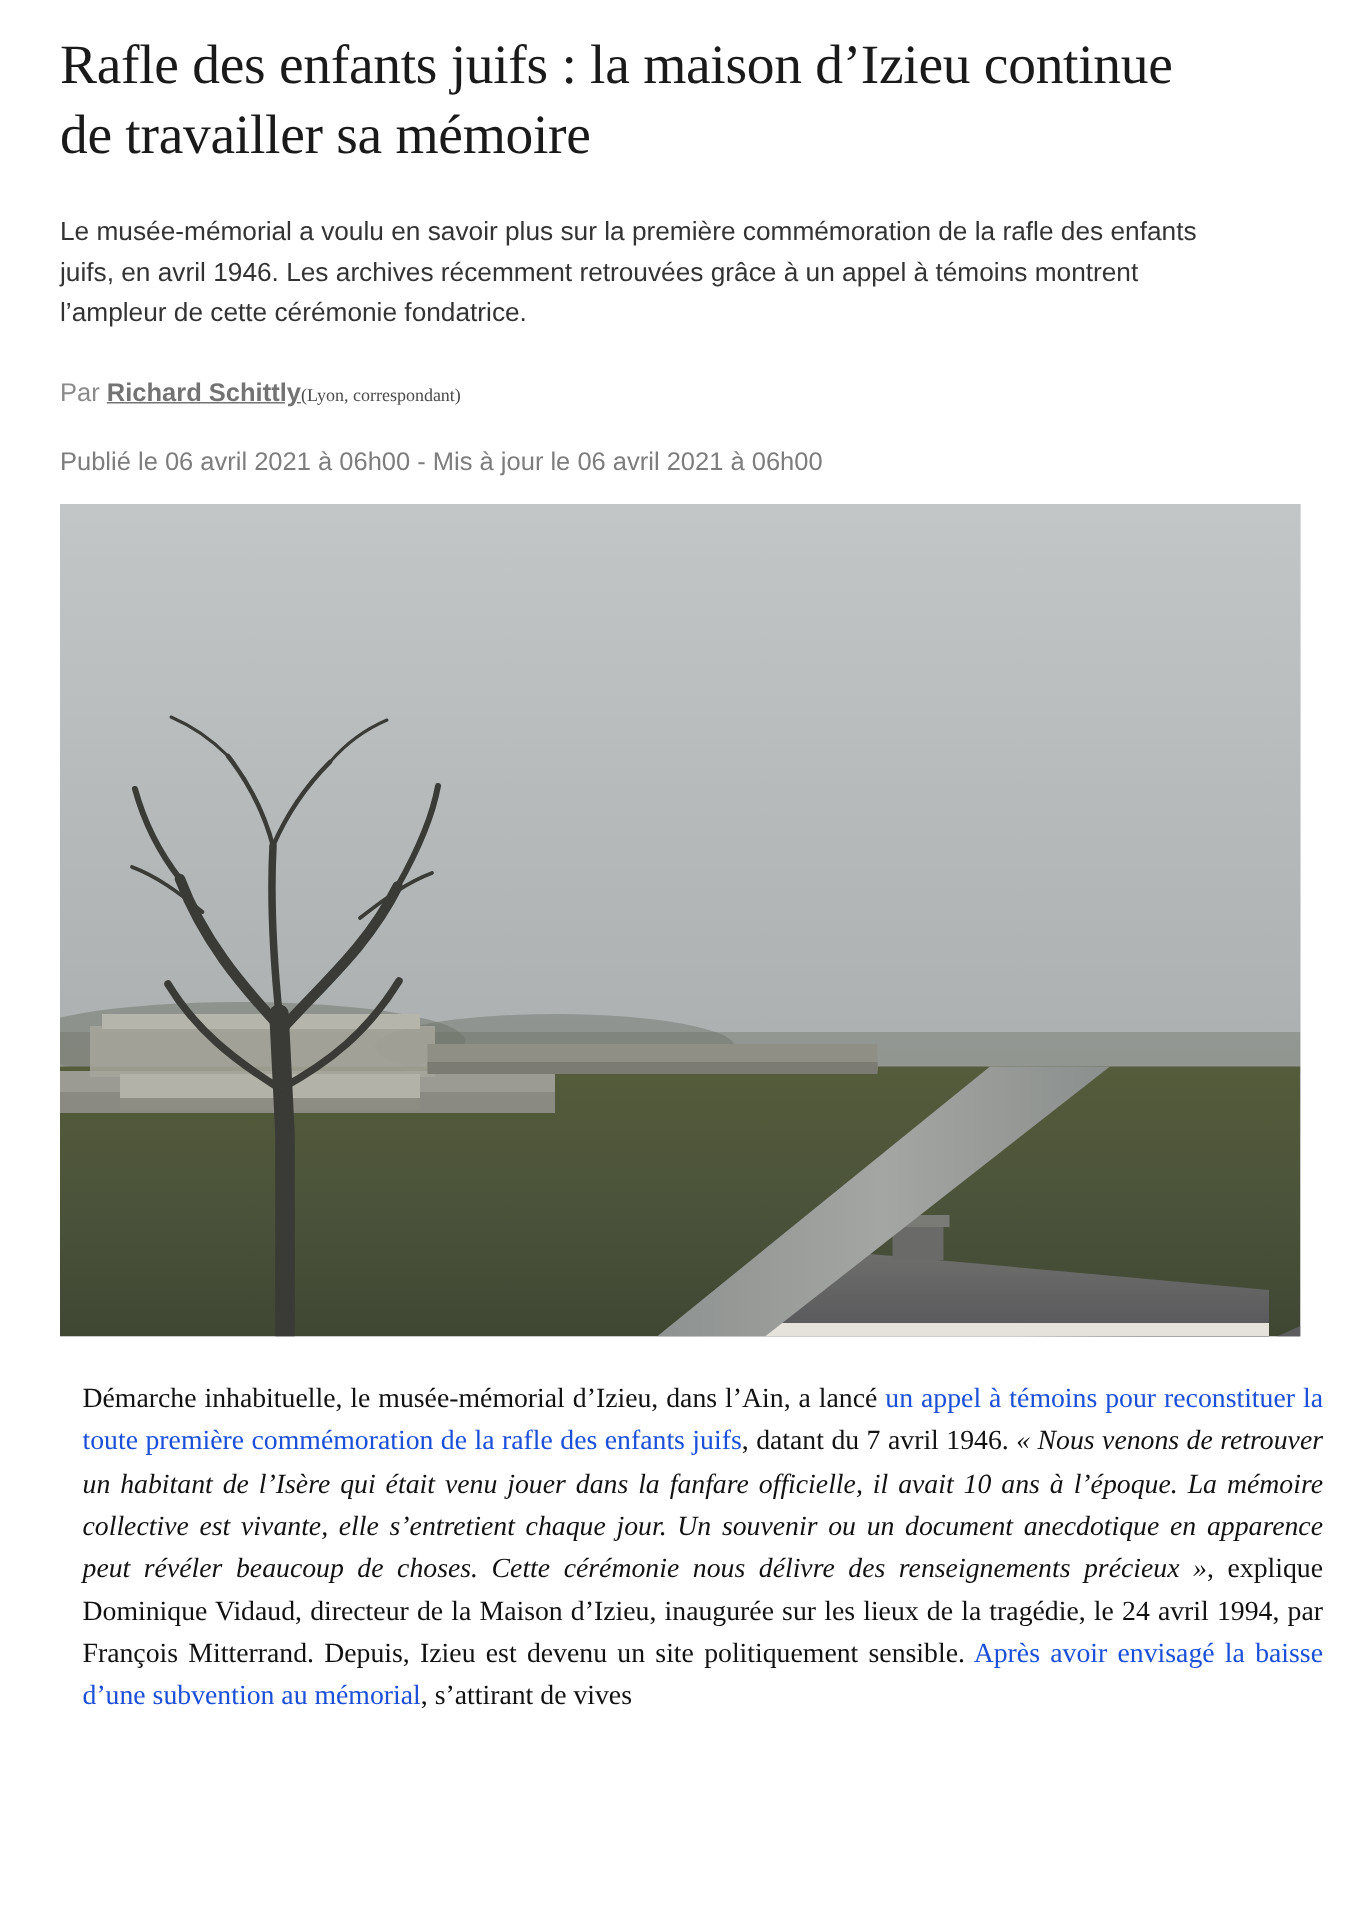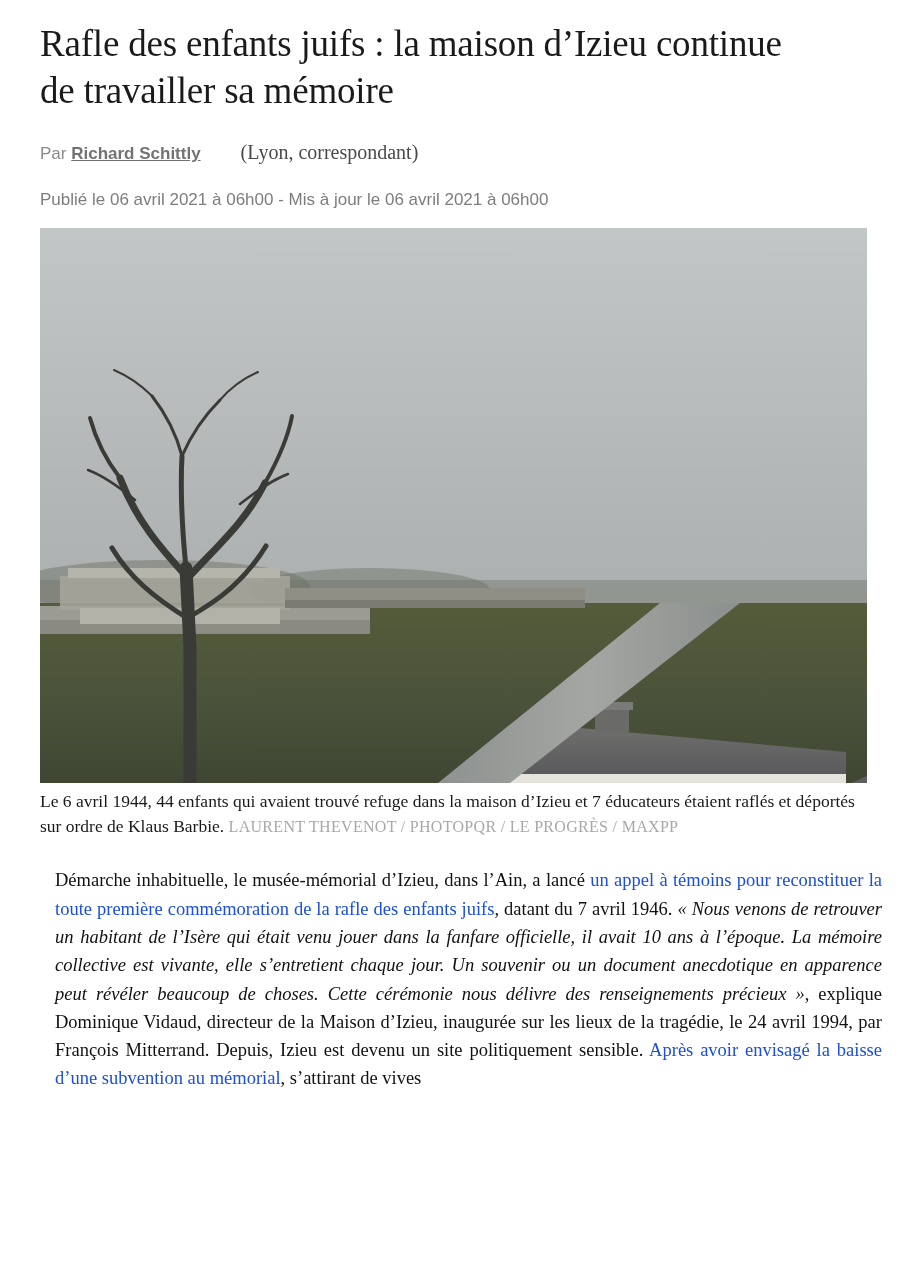--- a/index.html
+++ b/index.html
@@ -42,22 +42,21 @@
     color: #8a8a8a;
     margin: 0 0 26px 0;
   }
   .byline .author {
     color: #737373;
     font-weight: 700;
   }
   .byline .author-extra {
     font-family: "Liberation Serif", serif;
     color: #4a4a4a;
-    font-size: 20px;
-    margin-left: 40px;
+    font-size: 12px;
   }
   .dates {
     font-family: "Liberation Sans", sans-serif;
     font-size: 17px;
     color: #7d7d7d;
     margin: 0 0 18px 0;
   }
   .figure {
     margin: 0 0 8px 0;
     width: 827px;
@@ -103,20 +102,21 @@
   }
   svg { display: block; }
 </style>
 </head>
 <body>
 
 <div class="page">
 
   <h1 class="headline">Rafle des enfants juifs : la maison d’Izieu continue de travailler sa mémoire</h1>
 
+  <p class="standfirst">Le musée-mémorial a voulu en savoir plus sur la première commémoration de la rafle des enfants juifs, en avril 1946. Les archives récemment retrouvées grâce à un appel à témoins montrent l’ampleur de cette cérémonie fondatrice.</p>
 
   <p class="byline">
     <span>Par </span><a class="author" href="#">Richard Schittly</a><span class="author-extra">(Lyon, correspondant)</span>
   </p>
 
   <p class="dates">Publié le 06 avril 2021 à 06h00 - Mis à jour le 06 avril 2021 à 06h00</p>
 
   <figure class="figure">
     <div class="photo">
       <svg width="827" height="555" viewBox="0 0 827 555" preserveAspectRatio="none">
@@ -242,22 +242,19 @@
           <path d="M328,586 L452,586"></path>
           <path d="M338,562 L444,562"></path>
         </g>
 
         <ellipse cx="528" cy="795" rx="10" ry="7" fill="#2f3330"></ellipse>
         <rect x="523" y="780" width="10" height="16" fill="#34382f"></rect>
 
         <rect x="0" y="0" width="827" height="555" fill="none"></rect>
       </svg>
     </div>
-    <figcaption class="caption">
-      <span>Le 6 avril 1944, 44 enfants qui avaient trouvé refuge dans la maison d’Izieu et 7 éducateurs étaient raflés et déportés sur ordre de Klaus Barbie. </span><span class="credit">LAURENT THEVENOT / PHOTOPQR / LE PROGRÈS / MAXPP</span>
-    </figcaption>
   </figure>
 
   <p class="body-text">
     <span>Démarche inhabituelle, le musée-mémorial d’Izieu, dans l’Ain, a lancé </span><a class="link" href="#">un appel à témoins pour reconstituer la toute première commémoration de la rafle des enfants juifs</a><span>, datant du 7 avril 1946. </span><span class="quote">« Nous venons de retrouver un habitant de l’Isère qui était venu jouer dans la fanfare officielle, il avait 10 ans à l’époque. La mémoire collective est vivante, elle s’entretient chaque jour. Un souvenir ou un document anecdotique en apparence peut révéler beaucoup de choses. Cette cérémonie nous délivre des renseignements précieux »</span><span>, explique Dominique Vidaud, directeur de la Maison d’Izieu, inaugurée sur les lieux de la tragédie, le 24 avril 1994, par François Mitterrand. Depuis, Izieu est devenu un site politiquement sensible. </span><a class="link" href="#">Après avoir envisagé la baisse d’une subvention au mémorial</a><span>, s’attirant de vives</span>
   </p>
 
 </div>
 
 </body></html>

